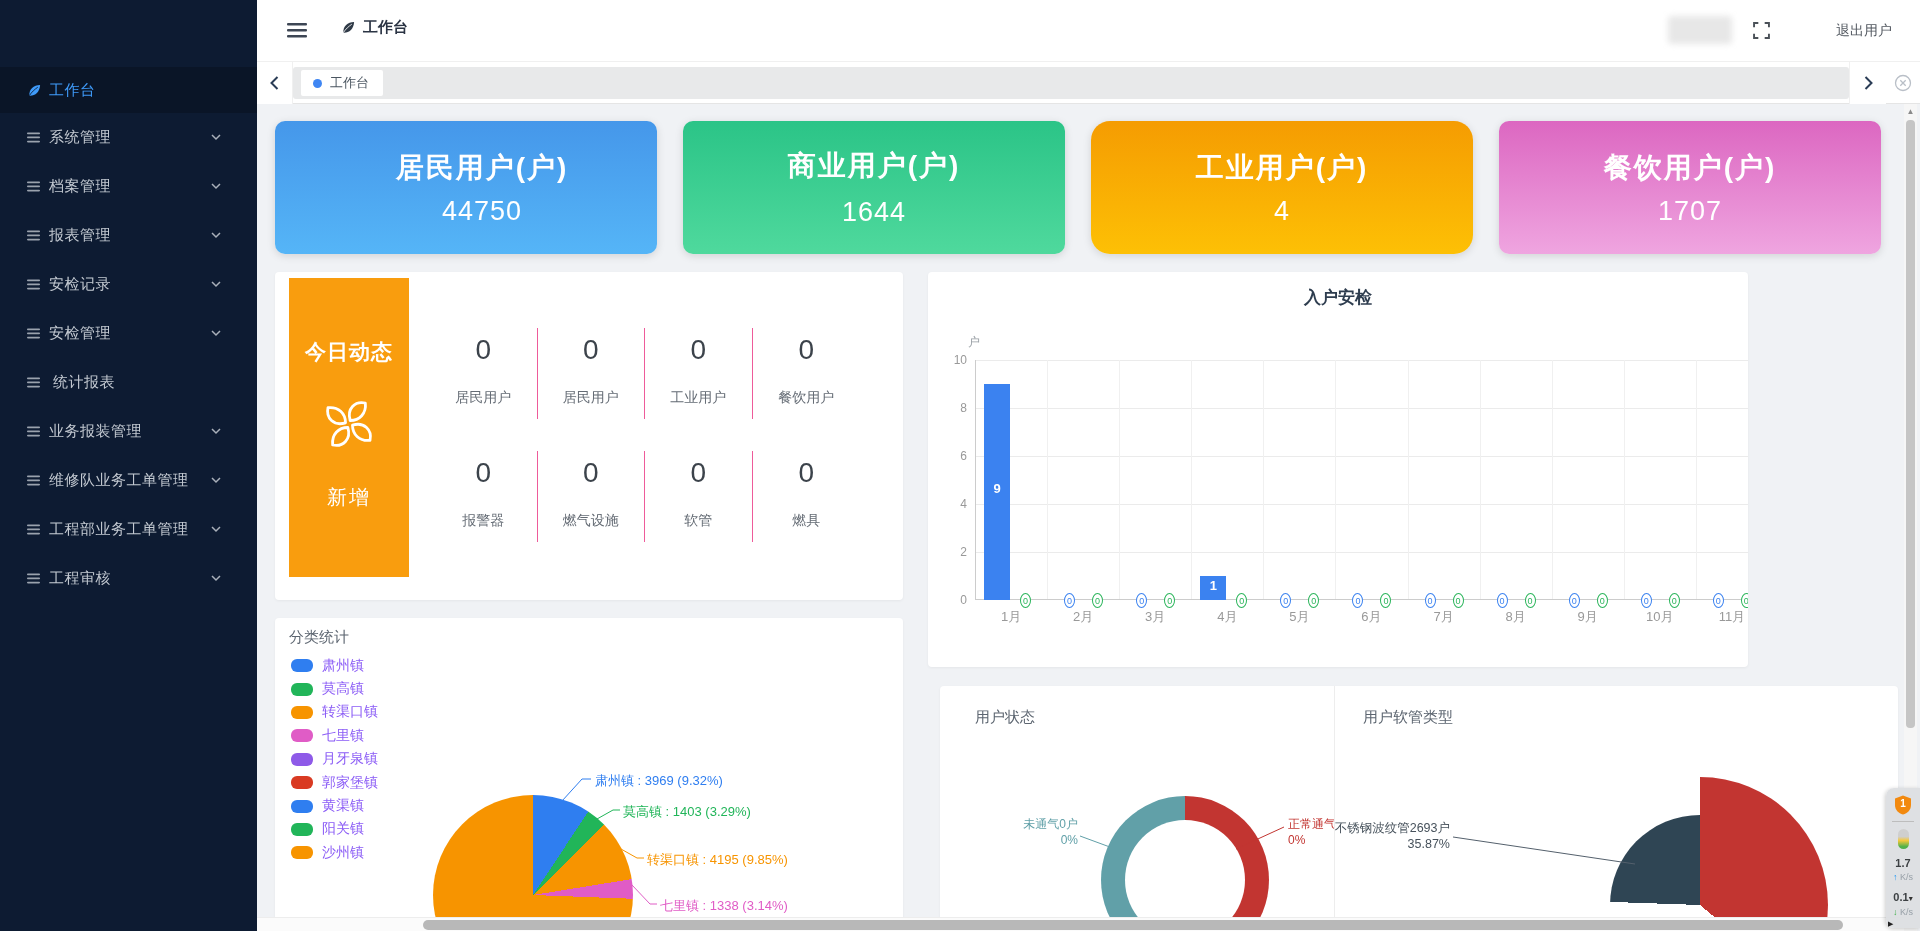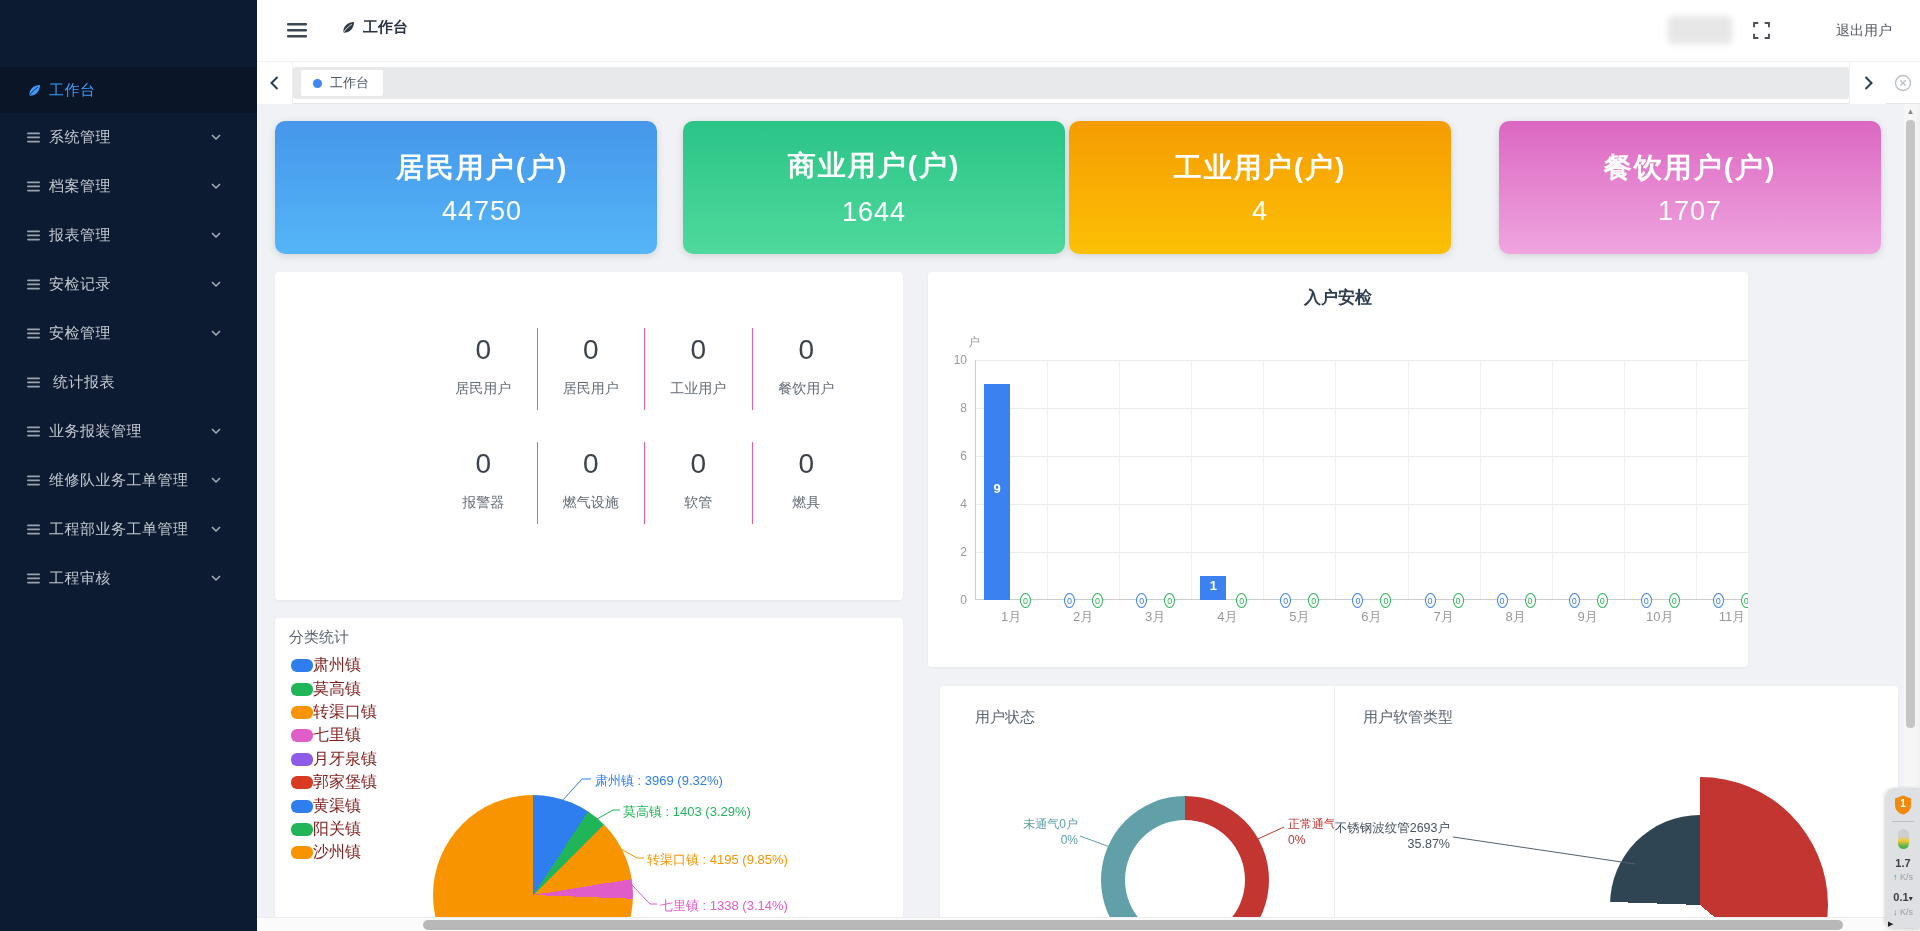--- a/index.html
+++ b/index.html
@@ -48,21 +48,21 @@
   
   .orange-block { position:absolute; left:14px; top:6px; width:120px; height:299px; background:#f99d0e;
                   display:flex; flex-direction:column; align-items:center; padding-top:60px; color:#fff; }
   .ob-title { font-size:21px; font-weight:bold; letter-spacing:1px; }
   .ob-icon { margin-top:30px; }
   .ob-sub { margin-top:28px; font-size:20px; letter-spacing:2px; }
   .today-stats { position:absolute; left:155px; top:56px; width:430px; display:grid; grid-template-columns:repeat(4,1fr); row-gap:32px; }
   .t-cell { text-align:center; padding:6px 0 12px; }
   .t-cell.bordered { border-right:1px solid #ee5b9a; }
   .t-value { font-size:28px; color:#3c434b; }
-  .t-label { font-size:14px; color:#646b74; margin-top:14px; }
+  .t-label { font-size:14px; color:#646b74; margin-top:23px; }
   
   .chart-title { position:absolute; left:0; top:14px; width:100%; text-align:center; font-size:17px; font-weight:bold; color:#2e3d4f; }
   .bar-legend { position:absolute; left:0; top:46px; width:100%; display:flex; justify-content:center; gap:18px; }
   .bl-item { display:flex; align-items:center; gap:6px; cursor:pointer; }
   .bl-swatch { width:24px; height:14px; border-radius:3px; }
   .bl-text { font-size:12px; color:#999; }
   .y-unit { position:absolute; left:40px; top:62px; font-size:12px; color:#9aa0a6; }
   .bar-plot { position:absolute; left:47px; top:88px; width:865px; height:240px; }
   .gridline-h { position:absolute; left:0; width:100%; height:1px; background:#ebebeb; }
   .gridline-v { position:absolute; top:0; width:1px; height:100%; background:#f0f0f0; }
@@ -72,21 +72,21 @@
   .xtick { position:absolute; width:60px; text-align:center; font-size:13px; color:#999; }
   .bar { position:absolute; bottom:0; width:26px; }
   .bar-label { position:absolute; width:100%; text-align:center; color:#fff; font-size:13px; font-weight:600; }
   .zero-marker { position:absolute; bottom:-8px; width:11px; height:15px; border-radius:50%; background:#fff;
                  font-size:9px; display:flex; align-items:center; justify-content:center; z-index:2; }
   
   .panel-caption { position:absolute; left:14px; top:10px; font-size:15px; color:#5c6570; }
   .pie-legend { position:absolute; left:16px; top:36px; }
   .pl-item { display:flex; align-items:center; height:23.4px; cursor:pointer; }
   .pl-swatch { width:22px; height:13px; border-radius:6px; }
-  .pl-text { font-size:16px; color:#7f1d1d; }
+  .pl-text { font-size:14px; color:#8b5cf6; margin-left:9px; }
   .pie-title { position:absolute; left:108px; top:36px; width:300px; text-align:center; font-size:19px; font-weight:bold; color:#33475b; }
   .township-pie { position:absolute; left:158px; top:177px; width:200px; height:200px; border-radius:50%; }
   .pie-label { position:absolute; font-size:13px; white-space:nowrap; }
   .leader-svg { position:absolute; left:0; top:0; pointer-events:none; }
   
   .bp-divider { position:absolute; left:394px; top:0; width:1px; height:245px; background:#ededed; }
   .donut { position:absolute; left:161px; top:110px; width:168px; height:168px; border-radius:50%; }
   .donut-hole { position:absolute; left:185px; top:134px; width:120px; height:120px; border-radius:50%; background:#fff; }
   .d-label { position:absolute; font-size:12px; line-height:16px; text-align:right; }
   .rose-slice { position:absolute; border-radius:50%; }
@@ -330,31 +330,45 @@
 
 <div id="cards">
     <div class="card" style="left: 275px; background: linear-gradient(rgb(69, 151, 234), rgb(85, 181, 247)); padding-left: 32px;">
       <div class="card-label">居民用户(户)</div>
       <div class="card-value">44750</div>
     </div>
     <div class="card" style="left: 683px; background: linear-gradient(rgb(43, 196, 135), rgb(79, 217, 157)); gap: 12px;">
       <div class="card-label">商业用户(户)</div>
       <div class="card-value">1644</div>
     </div>
-    <div class="card" style="left: 1069px; background: linear-gradient(rgb(245, 156, 2), rgb(253, 192, 5));">
+    <div class="card" style="left: 1091px; background: linear-gradient(rgb(245, 156, 2), rgb(253, 192, 5)); border-radius: 19px;">
       <div class="card-label">工业用户(户)</div>
       <div class="card-value">4</div>
     </div>
     <div class="card" style="left: 1499px; background: linear-gradient(rgb(220, 103, 193), rgb(239, 165, 224));">
       <div class="card-label">餐饮用户(户)</div>
       <div class="card-value">1707</div>
     </div>
   </div>
 
 <section class="panel" id="today-panel">
+  <div class="orange-block" style="background: rgb(249, 157, 14);">
+    <div class="ob-title">今日动态</div>
+    <div class="ob-icon">
+      <svg width="56" height="56" viewBox="0 0 48 48">
+        <g fill="none" stroke="#fff" stroke-width="2.4" stroke-linejoin="round" stroke-linecap="round">
+          <path d="M25 21 C22 11, 29 4, 38 6 C39 15, 33 21, 25 21 Z"></path>
+          <path d="M25 21 C22 11, 29 4, 38 6 C39 15, 33 21, 25 21 Z" transform="rotate(90 24 24)"></path>
+          <path d="M25 21 C22 11, 29 4, 38 6 C39 15, 33 21, 25 21 Z" transform="rotate(180 24 24)"></path>
+          <path d="M25 21 C22 11, 29 4, 38 6 C39 15, 33 21, 25 21 Z" transform="rotate(270 24 24)"></path>
+        </g>
+      </svg>
+    </div>
+    <div class="ob-sub">新增</div>
+  </div>
   <div class="today-stats" id="today-stats">
       <div class="t-cell bordered">
         <div class="t-value">0</div>
         <div class="t-label">居民用户</div>
       </div>
       <div class="t-cell bordered">
         <div class="t-value">0</div>
         <div class="t-label">居民用户</div>
       </div>
       <div class="t-cell bordered">

